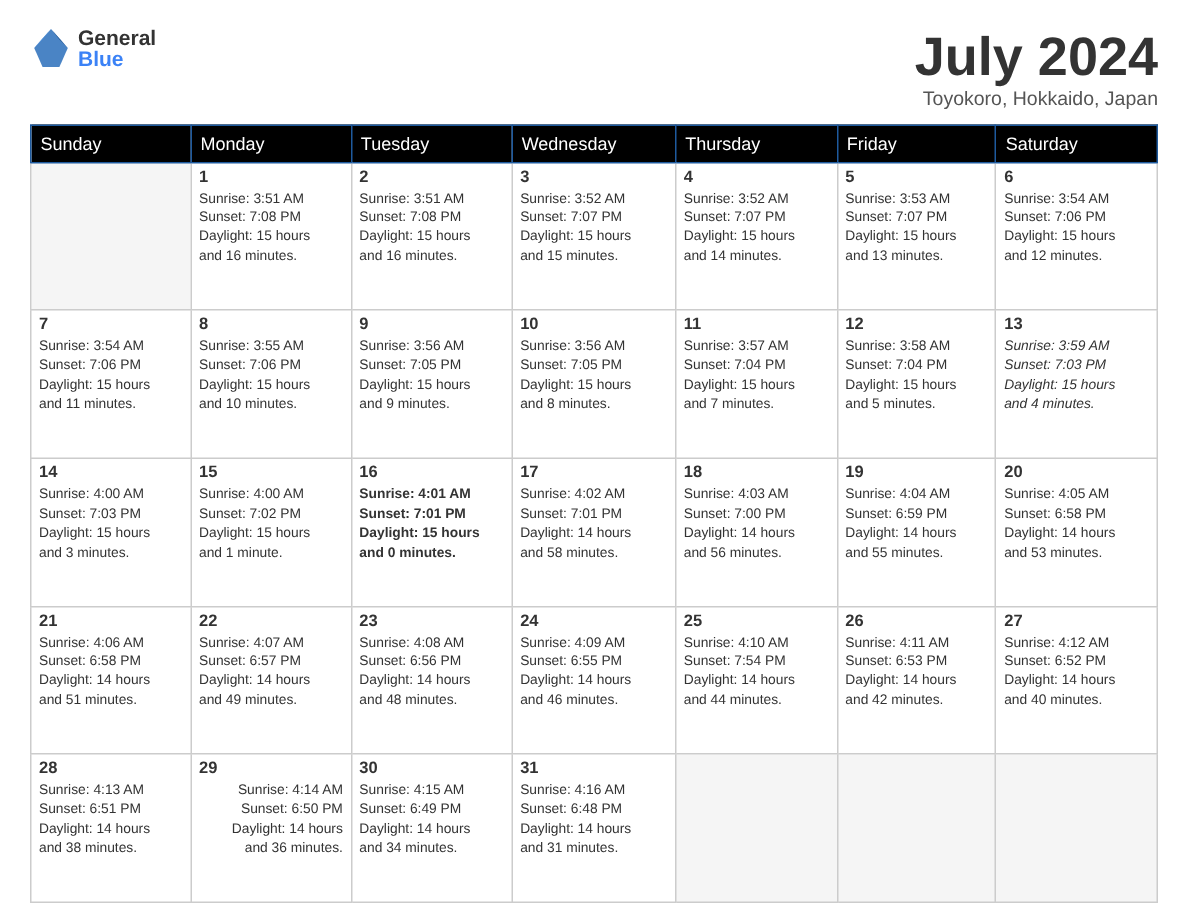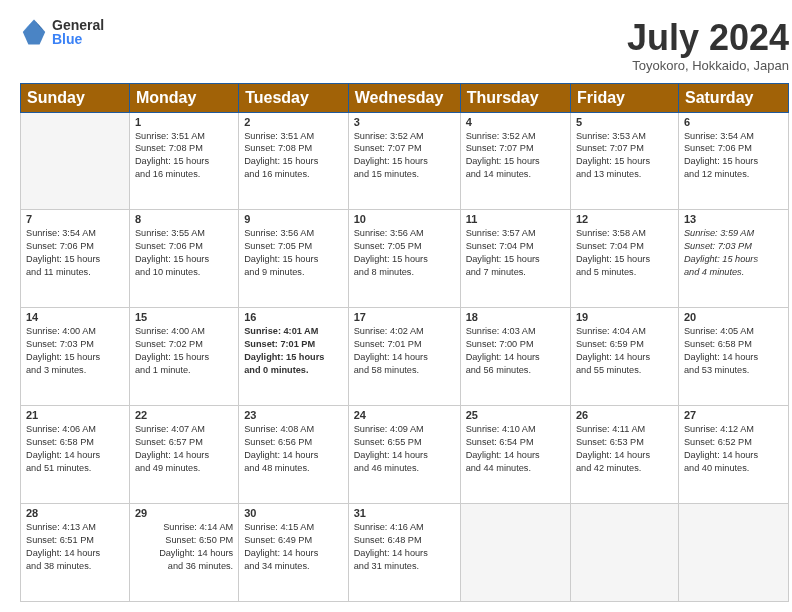--- a/index.html
+++ b/index.html
@@ -6,21 +6,21 @@
     body {
       font-family: Arial, sans-serif;
       background: #fff;
       width: 792px;
       height: 612px;
       overflow: hidden;
     }
     .page {
       width: 792px;
       height: 612px;
-      padding: 18px 3px 10px 20px;
+      padding: 18px 20px 10px 20px;
       display: flex;
       flex-direction: column;
     }
     .header {
       display: flex;
       justify-content: space-between;
       align-items: flex-start;
       margin-bottom: 10px;
     }
     .logo {
@@ -59,24 +59,24 @@
     .location {
       font-size: 13px;
       color: #555;
     }
     .calendar {
       width: 100%;
       border-collapse: collapse;
       flex: 1;
     }
     .calendar th {
-      background: #a16207;
+      background: #000000;
       color: #fff;
-      font-size: 16px;
-      font-weight: bold;
+      font-size: 12px;
+      font-weight: normal;
       padding: 5px 6px;
       text-align: left;
       border: 1px solid #1e5a9e;
     }
     .calendar td {
       vertical-align: top;
       border: 1px solid #ccc;
       padding: 3px 5px;
       font-size: 9.5px;
       color: #333;
@@ -309,21 +309,21 @@
           <td>
             <span class="day-num">24</span>
             <div class="day-info" style="white-space: pre-line;">Sunrise: 4:09 AM
 Sunset: 6:55 PM
 Daylight: 14 hours
 and 46 minutes.</div>
           </td>
           <td>
             <span class="day-num">25</span>
             <div class="day-info" style="white-space: pre-line;">Sunrise: 4:10 AM
-Sunset: 6:54 PM
+Sunset: 7:54 PM
 Daylight: 14 hours
 and 44 minutes.</div>
           </td>
           <td>
             <span class="day-num">26</span>
             <div class="day-info" style="white-space: pre-line;">Sunrise: 4:11 AM
 Sunset: 6:53 PM
 Daylight: 14 hours
 and 42 minutes.</div>
           </td>

